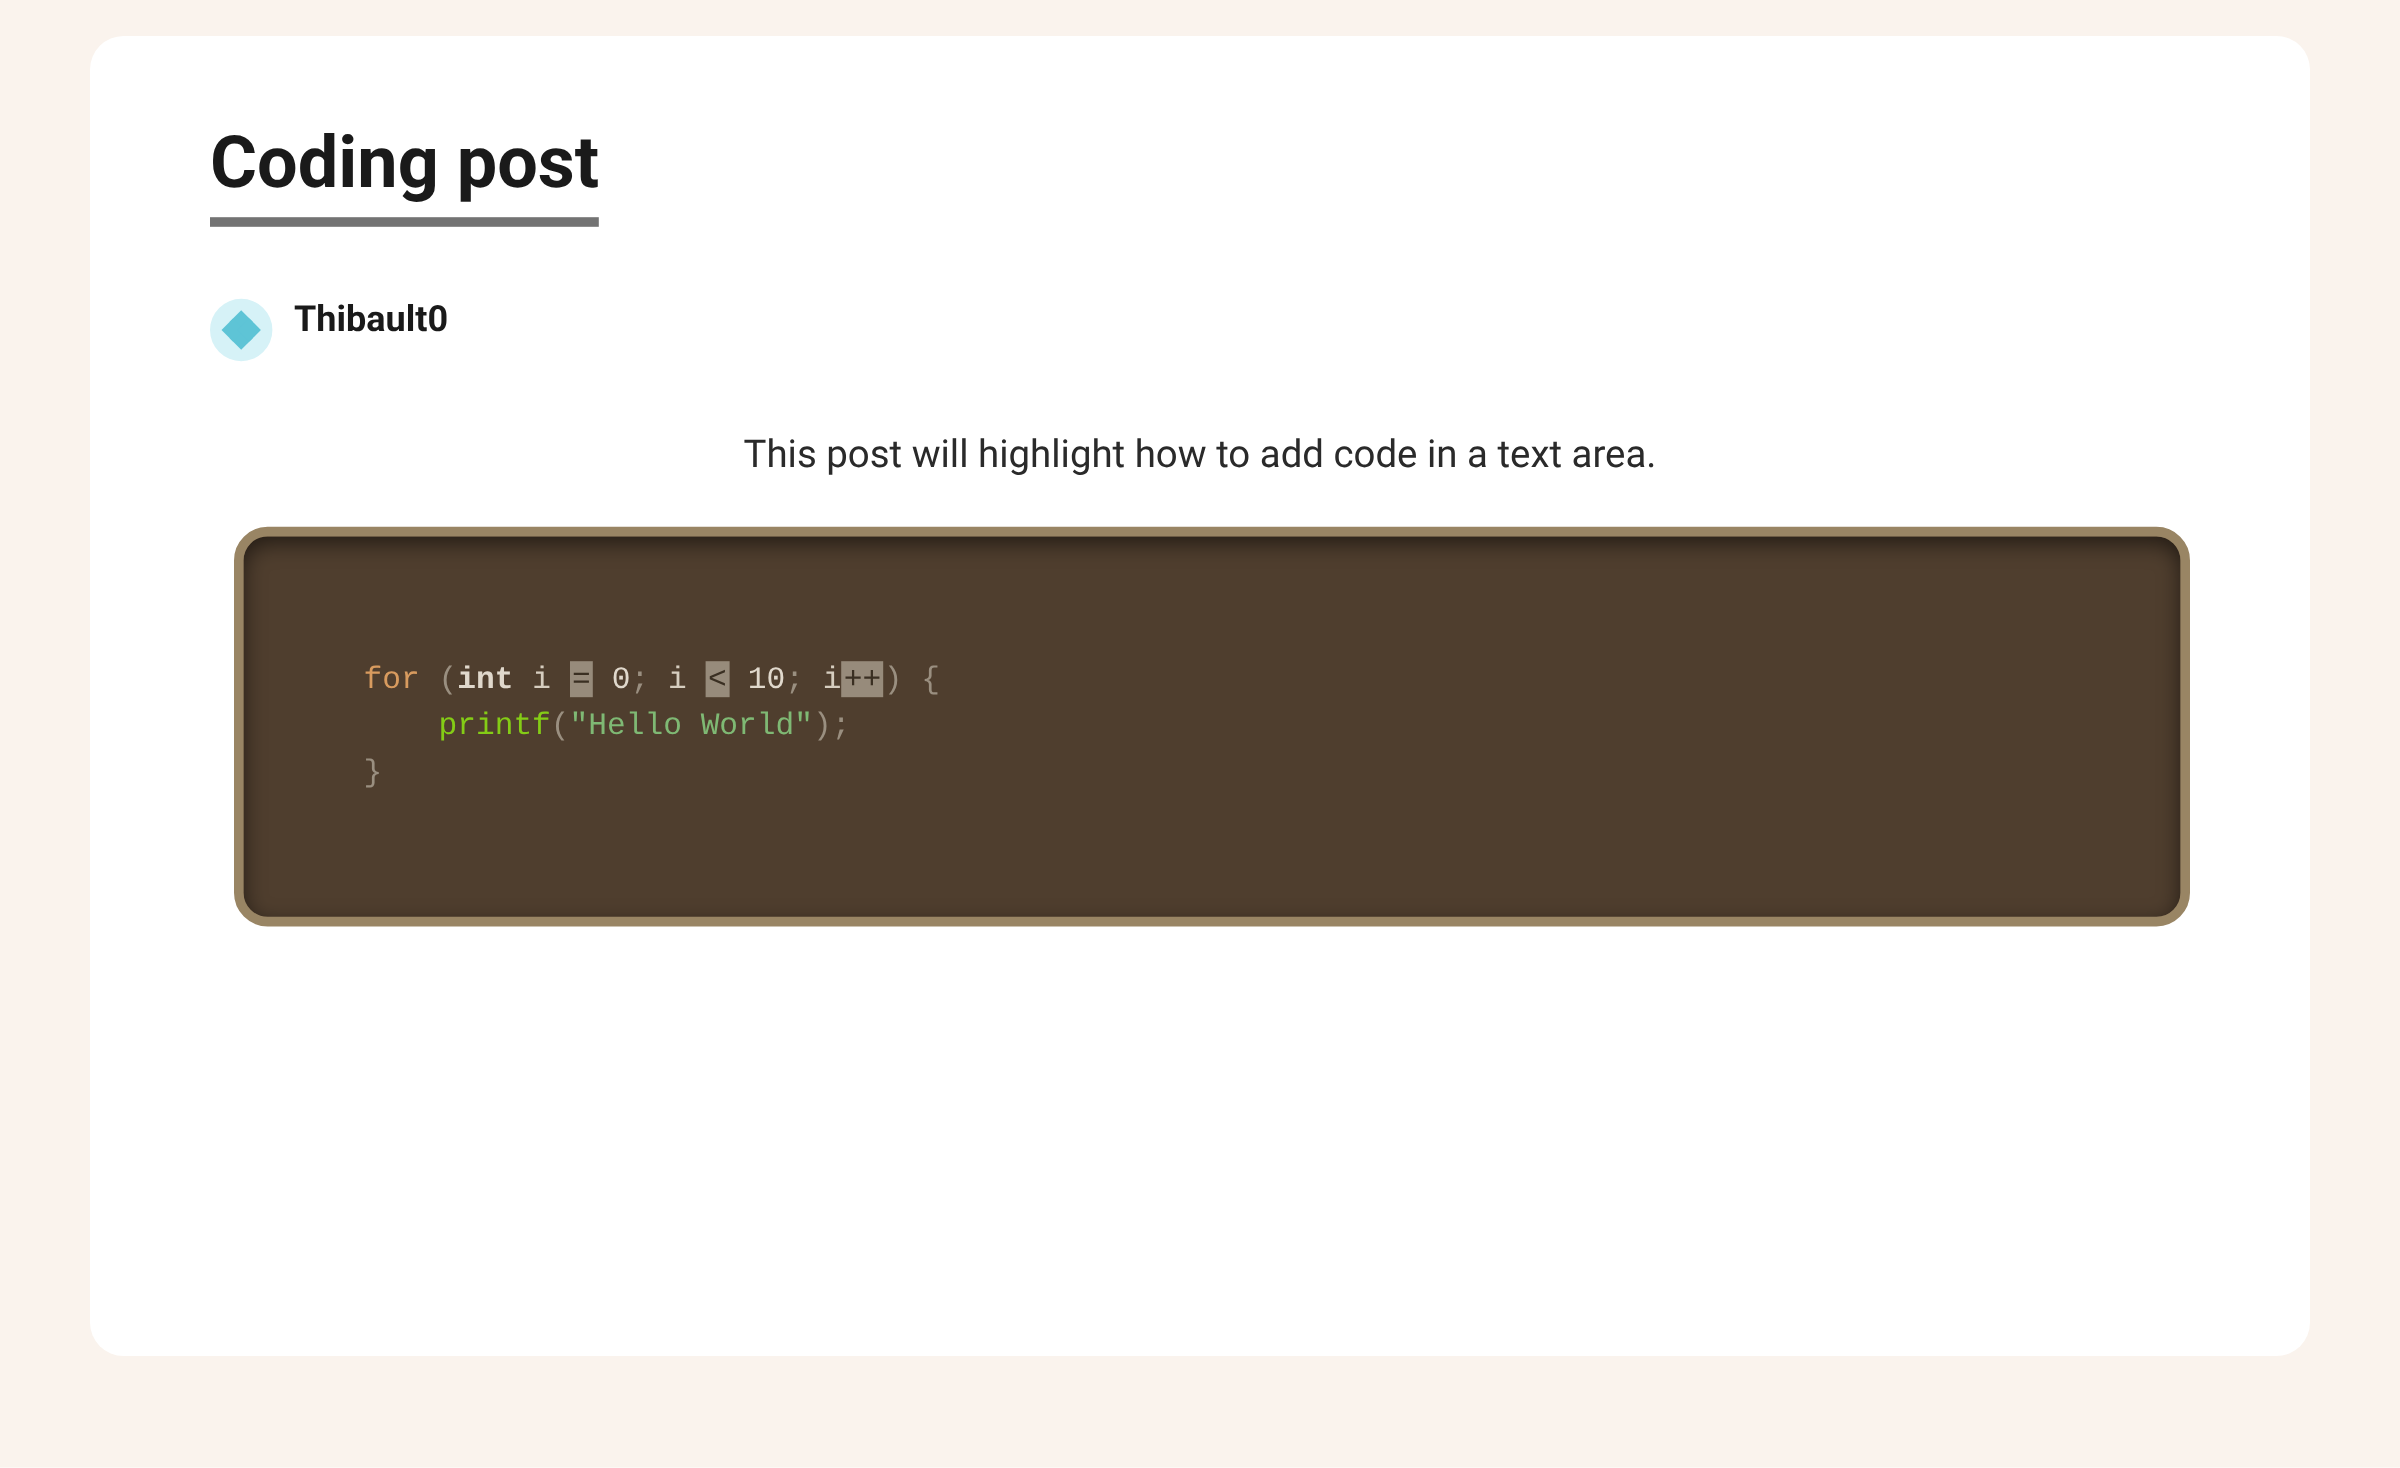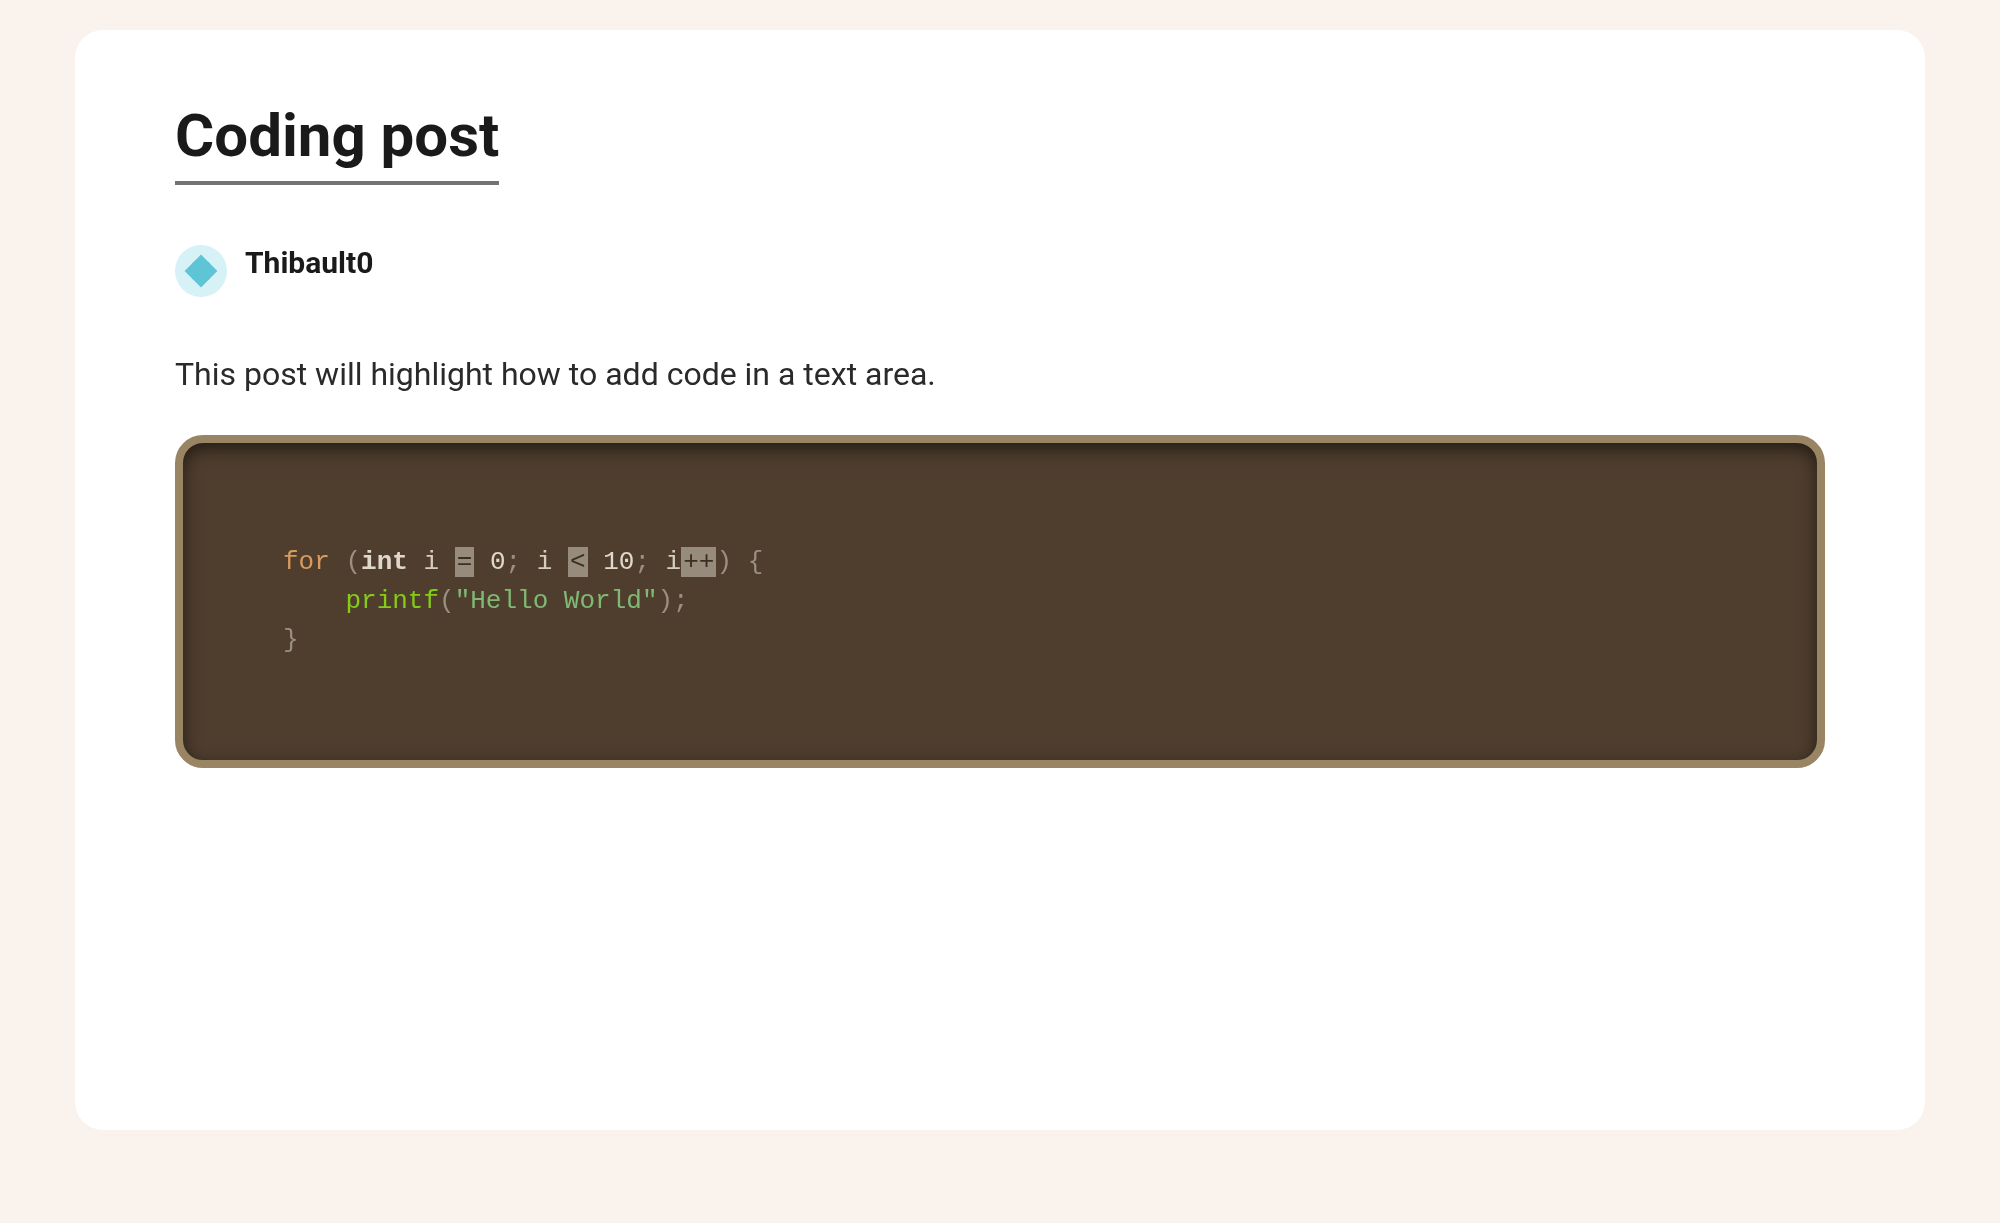--- a/index.html
+++ b/index.html
@@ -22,21 +22,21 @@
       max-width: 1850px;
       margin: 0 auto;
       min-height: 1100px;
     }
     
     .post-title {
       font-size: 60px;
       font-weight: 700;
       color: #1a1a1a;
       padding-bottom: 10px;
-      border-bottom: 4px solid #737373;
+      border-bottom: 8px solid #737373;
       display: inline-block;
       margin-bottom: 60px;
     }
     
     .author-row {
       display: flex;
       align-items: flex-start;
       gap: 18px;
       margin-bottom: 55px;
     }
@@ -61,32 +61,34 @@
       font-size: 30px;
       font-weight: 700;
       color: #1a1a1a;
     }
     
     .post-description {
       font-size: 32px;
       color: #2a2a2a;
       margin-bottom: 38px;
       line-height: 1.4;
+      text-align: center;
     }
     
     .code-block {
       background: #4f3e2e;
       border: 8px solid #998564;
       border-radius: 28px;
       padding: 100px 70px 100px 100px;
       box-shadow: inset 0 6px 18px rgba(0,0,0,0.55);
       font-family: 'Consolas', 'Monaco', 'Courier New', monospace;
       font-size: 26px;
       line-height: 1.5;
       color: #b8b0a5;
+      margin-left: 20px;
     }
     
     .code-line {
       white-space: pre;
     }
     
     .kw-for {
       color: #d89b5f;
     }
     

